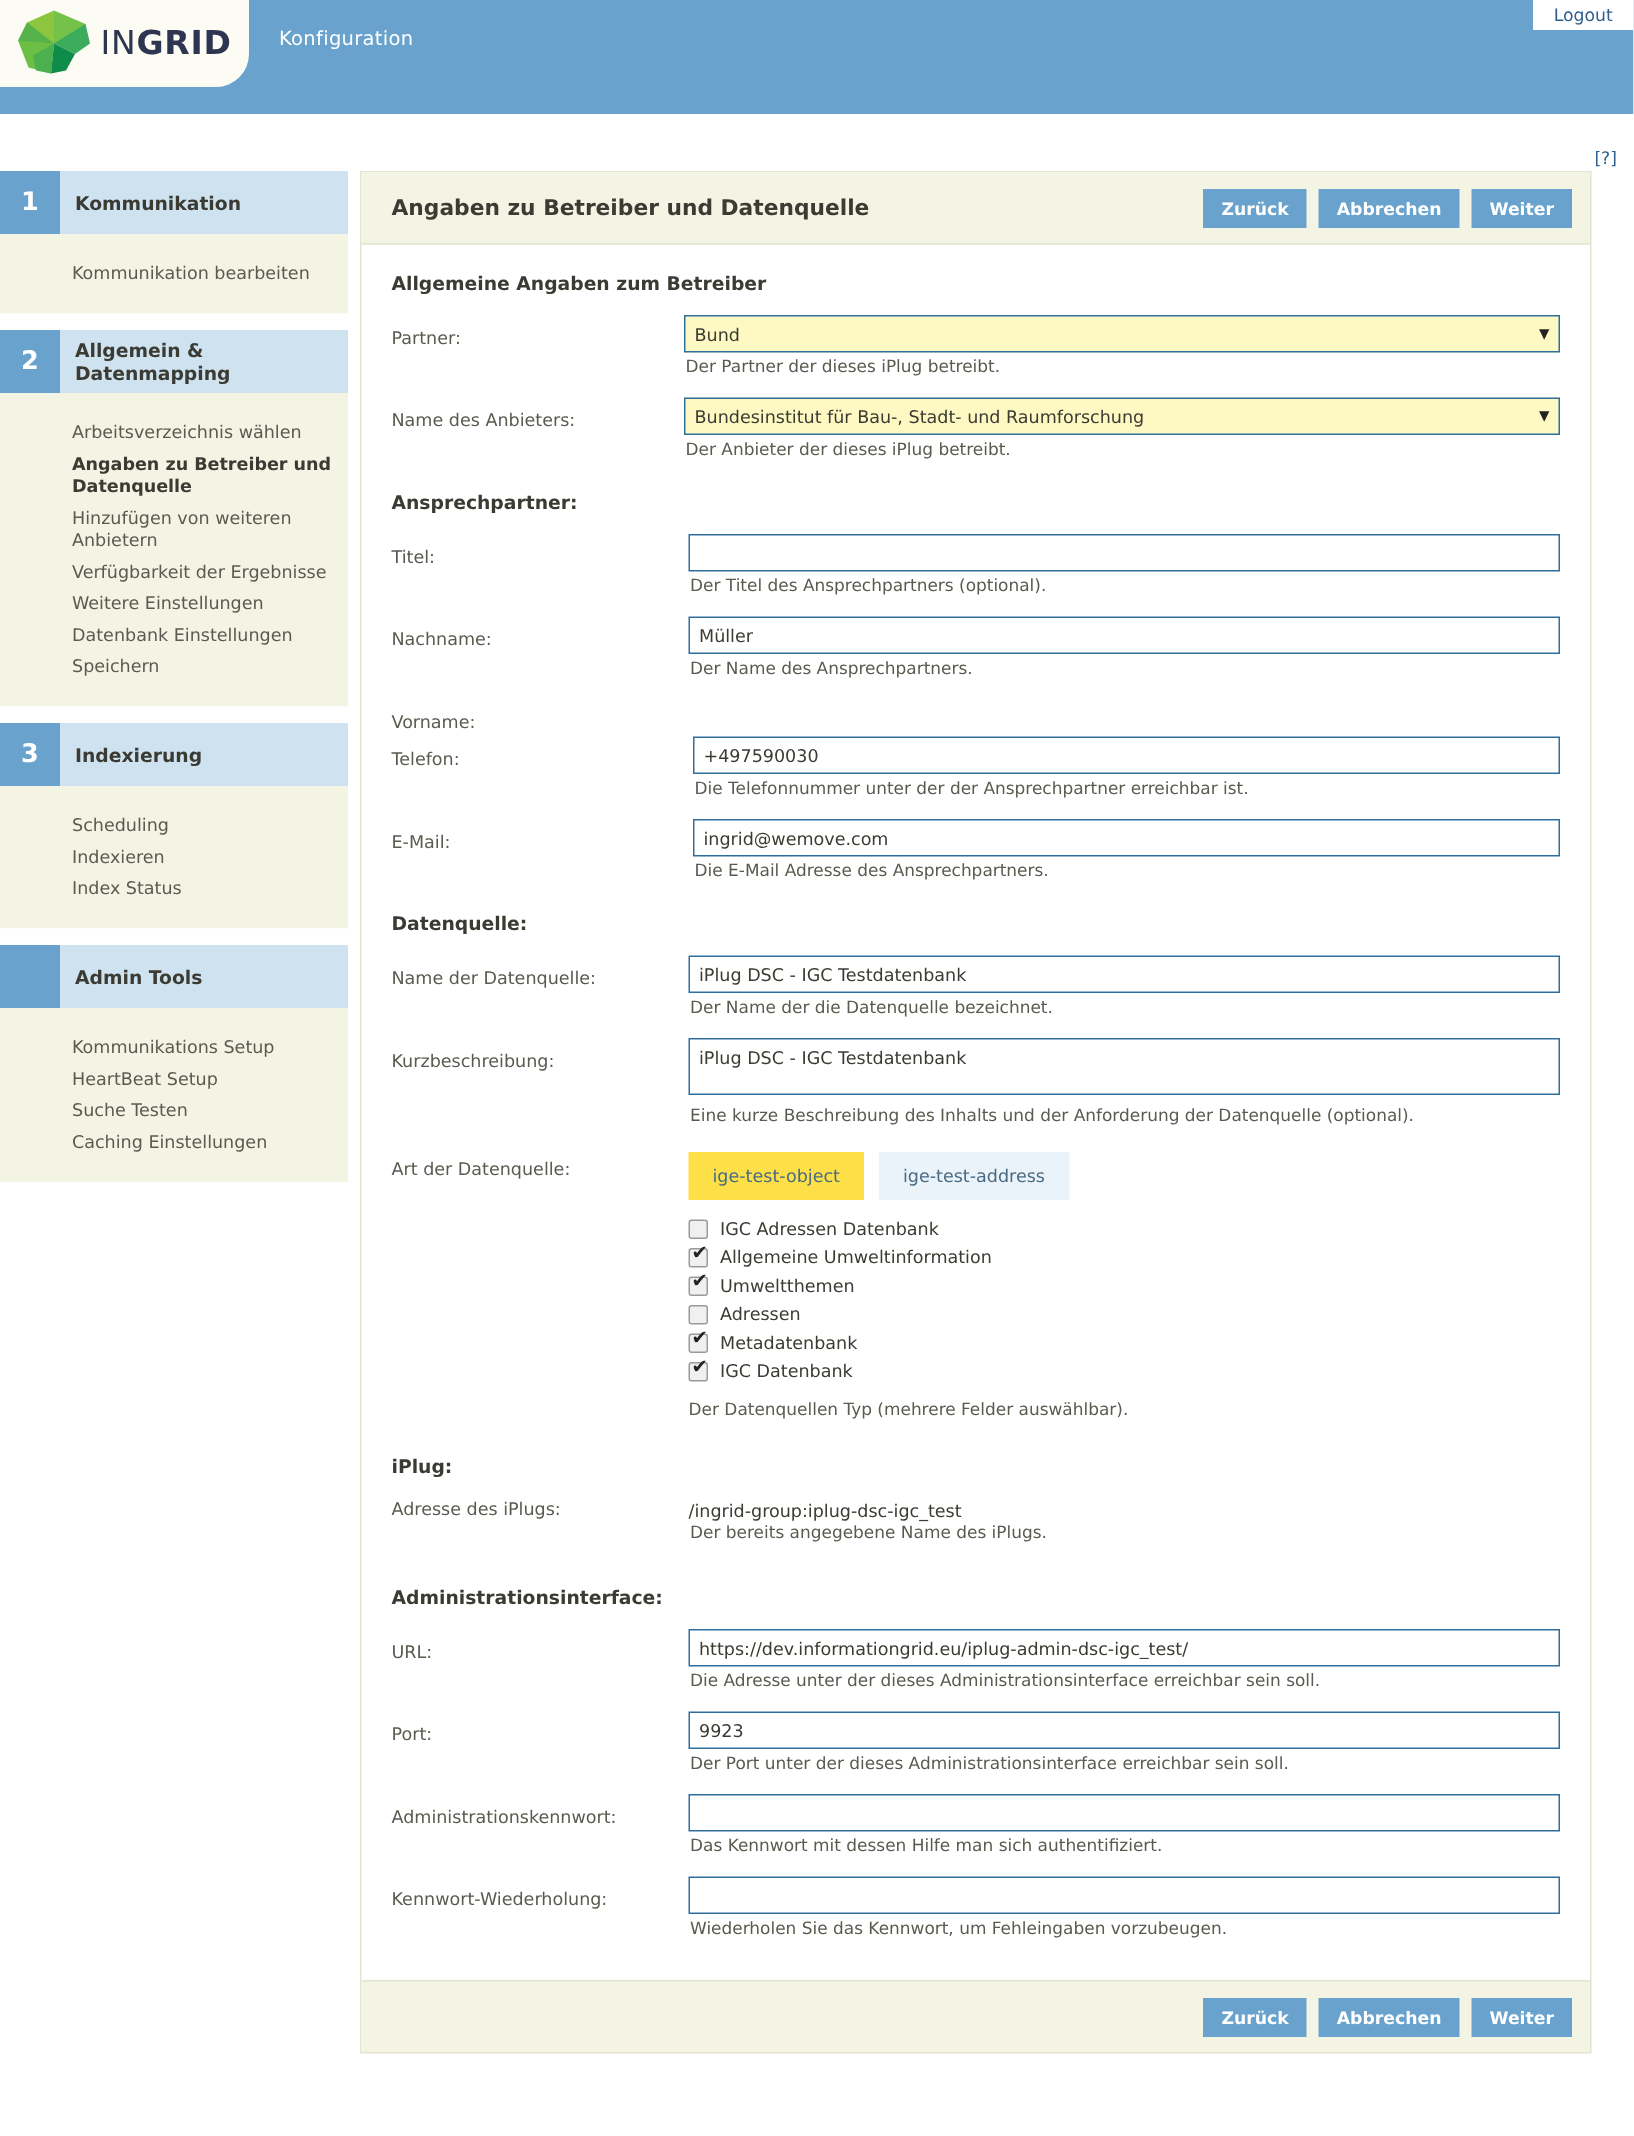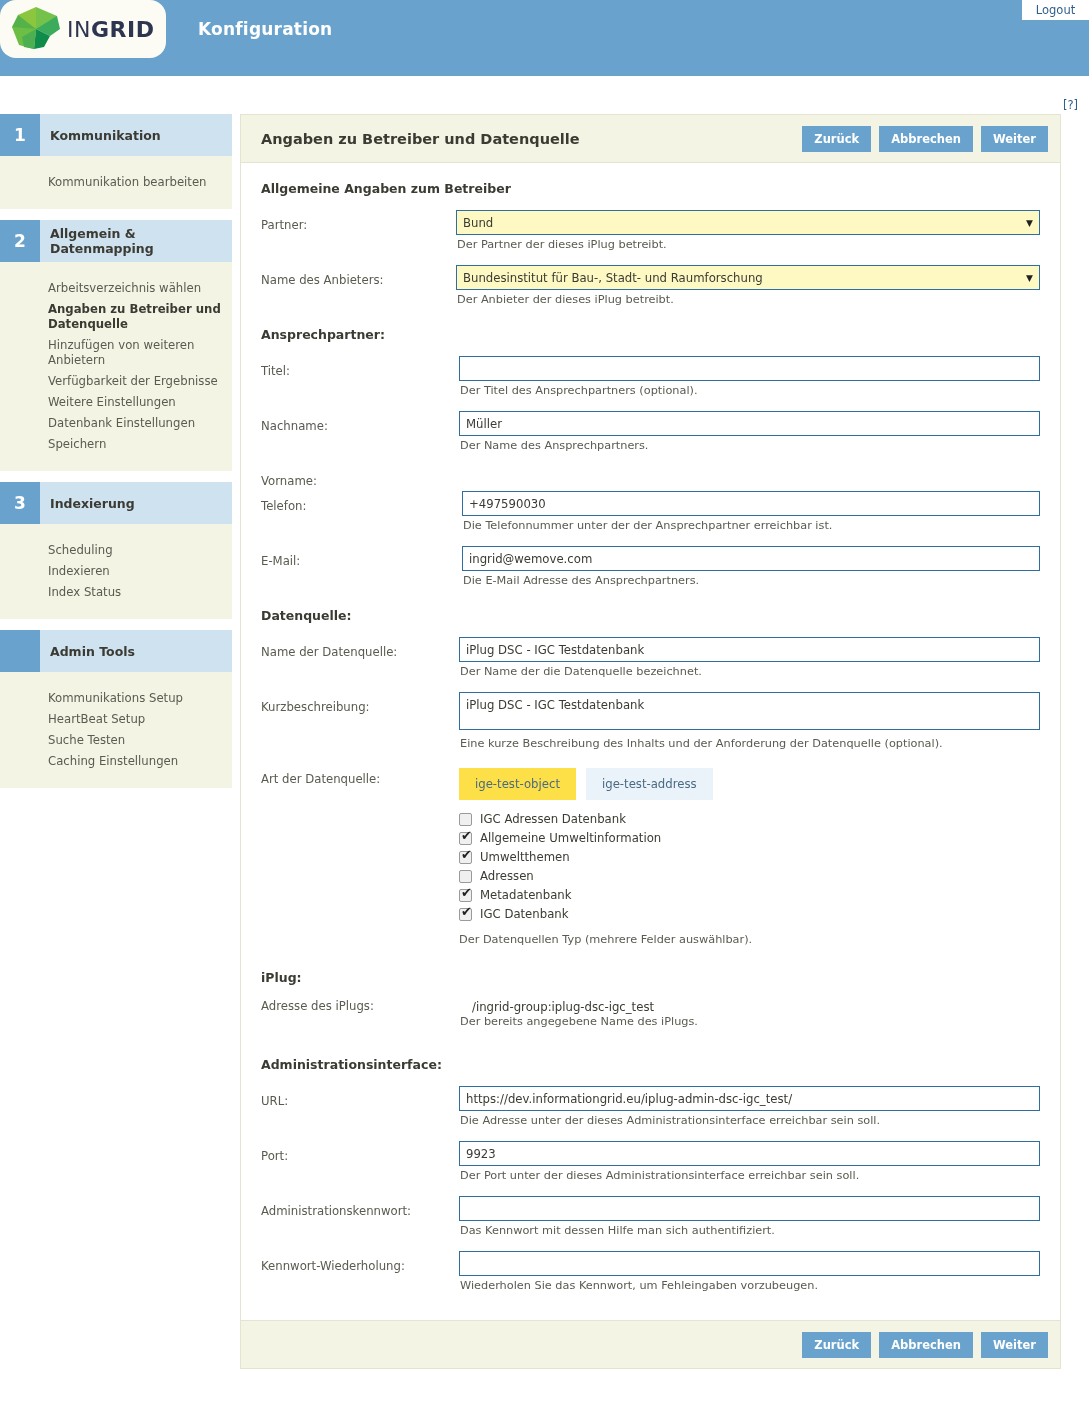--- a/index.html
+++ b/index.html
@@ -12,31 +12,31 @@
 
   
   .header {
     position: absolute; left: 0; top: 0; width: 1089px; height: 76px;
     background: #69a3cd;
   }
   .logo-box {
     position: absolute; left: 0; top: 0; width: 166px; height: 58px;
     background: #fcfcf4;
     border-bottom-right-radius: 22px;
-    display: flex; align-items: center; border-radius: 16px;
+    display: flex; align-items: center;
   }
   .logo-mark { width: 52px; height: 48px; margin-left: 10px; flex: none; }
   .logo-text {
     font-family: "DejaVu Sans", "Liberation Sans", sans-serif;
     font-size: 22px; letter-spacing: .5px; color: #2e3550; margin-left: 5px;
   }
   .logo-text .b { font-weight: bold; }
   .app-title {
-    position: absolute; left: 198px; top: 19px;
-    color: #ffffff; font-size: 17px; font-weight: bold;
+    position: absolute; left: 186px; top: 19px;
+    color: #ffffff; font-size: 13px; font-weight: normal;
     letter-spacing: .2px;
   }
   .logout-box {
     position: absolute; right: 0; top: 0; width: 67px; height: 20px;
     background: #ffffff; display: flex; align-items: center; justify-content: center;
   }
   .logout-link {
     color: #2f5f8f; font-size: 11.5px; text-decoration: none;
   }
 
@@ -134,21 +134,21 @@
     font-size: 11.7px; color: #3b3b33; padding: 0 22px 0 6px;
     display: flex; align-items: center; cursor: pointer;
   }
   .sel-arrow {
     position: absolute; right: 7px; top: 0; height: 25px;
     display: flex; align-items: center; color: #222; font-size: 9px;
     pointer-events: none;
   }
   .hint { font-size: 11.3px; color: #5a5a50; margin: 3px 0 11px 1px; }
 
-  .static-val { font-size: 11.7px; color: #3b3b33; padding-top: 1px; margin-left: 13px; }
+  .static-val { font-size: 11.7px; color: #3b3b33; padding-top: 1px; }
 
   .tabs { display: flex; gap: 10px; margin: 4px 0 12px 0; }
   .tab {
     font-size: 11.7px; color: #4a6a82; padding: 9px 16px;
     background: #eaf3fa; cursor: pointer;
   }
   .tab.sel-tab { background: #fde047; }
 
   .cbline { display: flex; align-items: center; margin-bottom: 5px; }
   .cbx {

